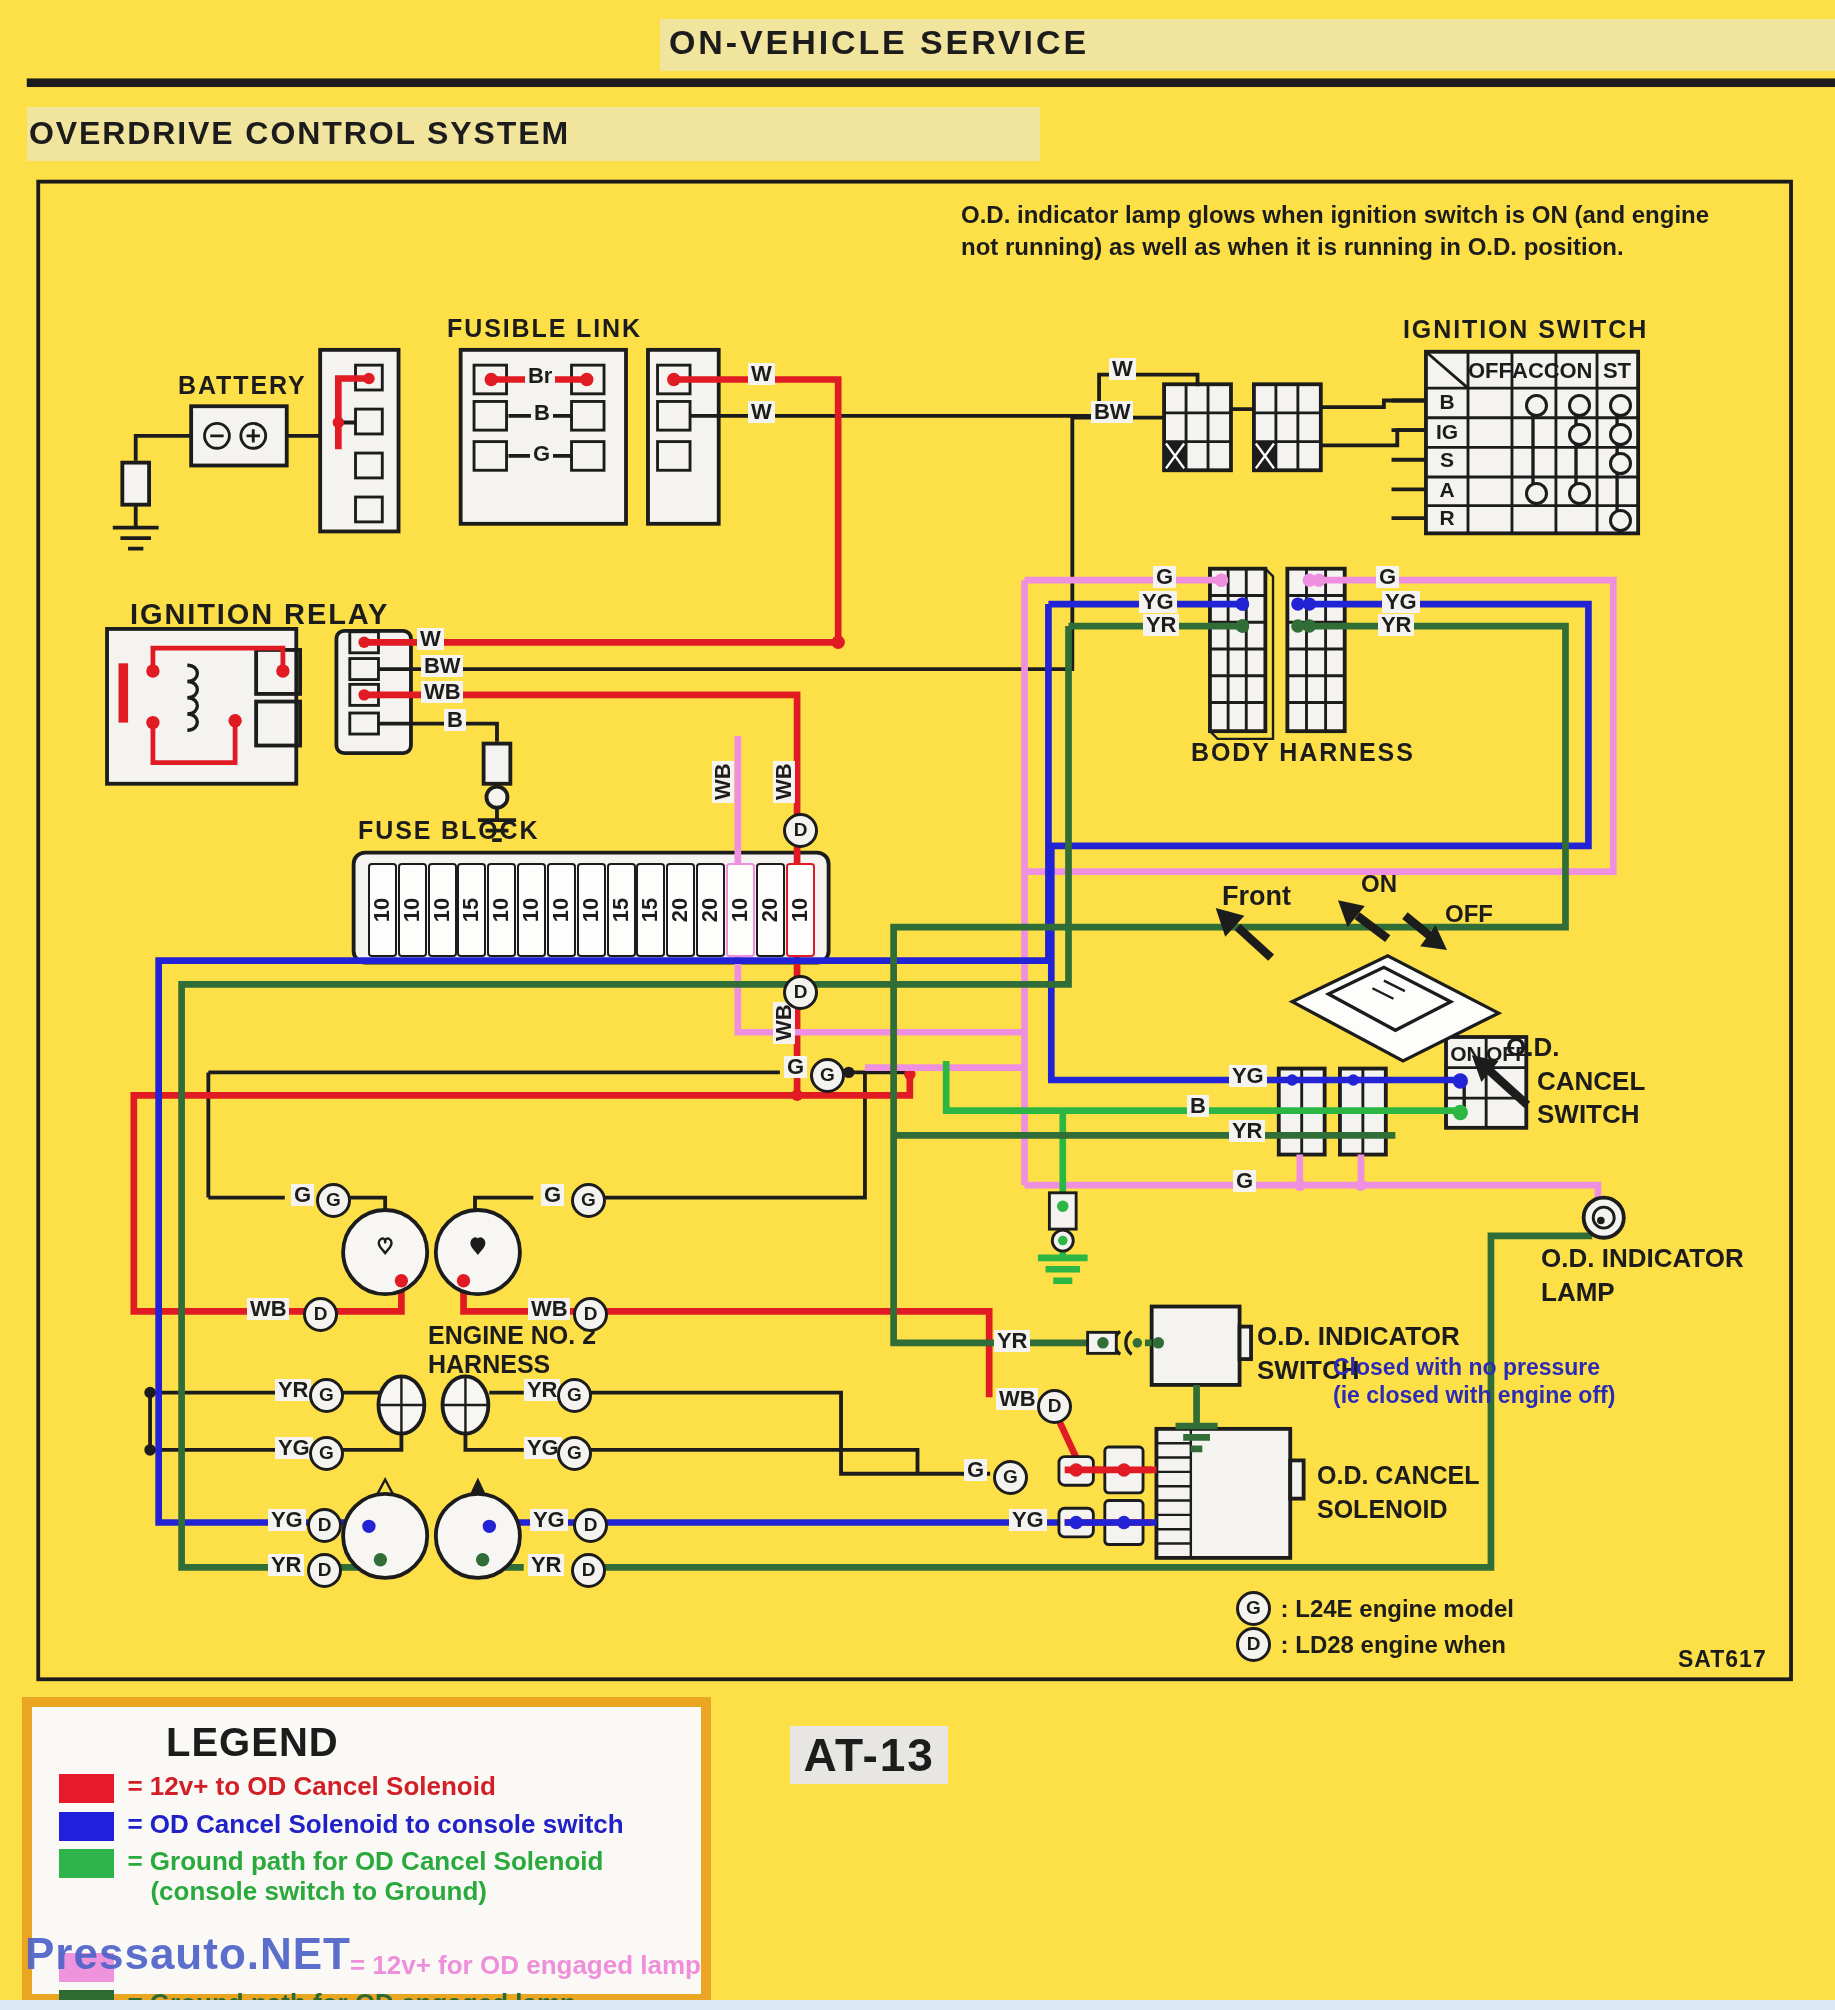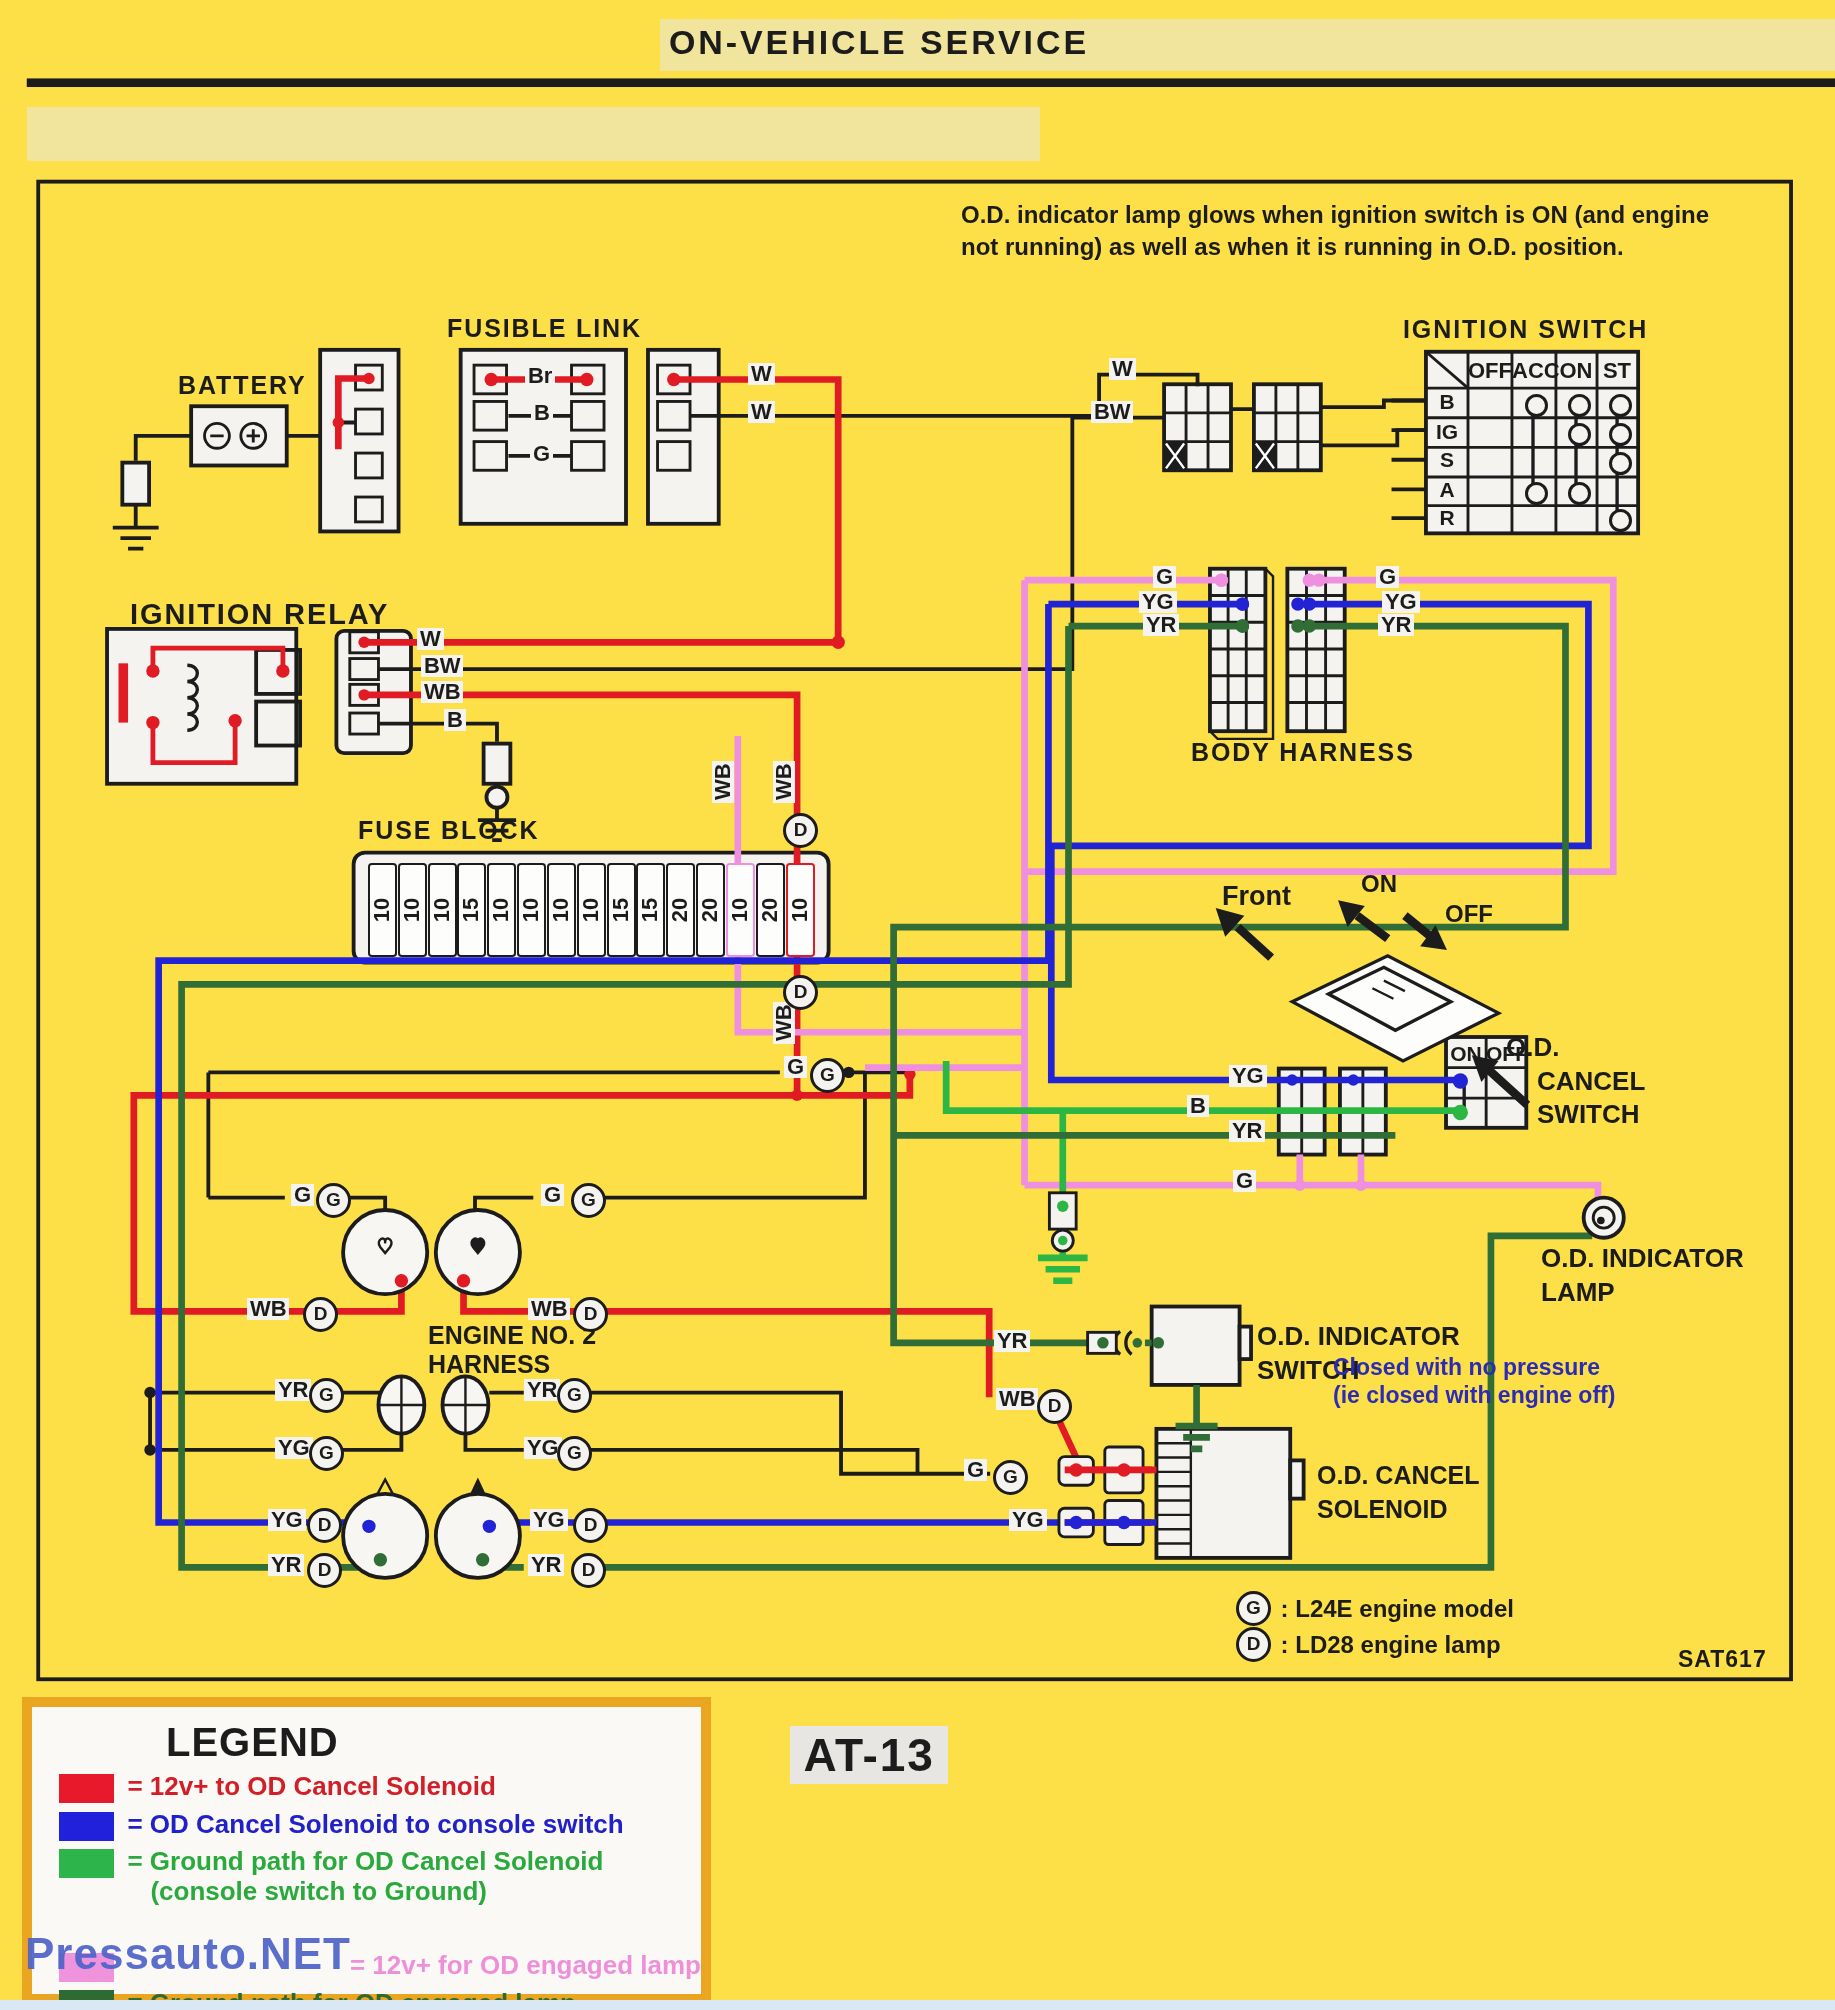--- a/index.html
+++ b/index.html
@@ -32,20 +32,21 @@
 </style>
 </head>
 <body>
 
 <div id="stage">
 
   <div class="scanband" style="left:660px;top:19px;width:1176px;height:52px;"></div>
   <div class="scanband" style="left:27px;top:107px;width:1013px;height:54px;"></div>
 
   <div class="lbl" style="left:669px;top:23px;font-size:34px;letter-spacing:2.9px;">ON-VEHICLE SERVICE</div>
+  <div class="lbl" style="left:29px;top:115px;font-size:32px;letter-spacing:1.9px;">OVERDRIVE CONTROL SYSTEM</div>
 
   <svg class="art" width="1835" height="2010" viewBox="0 0 1920 2103">
 
     <rect x="28" y="82" width="1892" height="9" fill="#1c1c1c"></rect>
     <rect x="40" y="190" width="1834" height="1567" fill="none" stroke="#1c1c1c" stroke-width="4"></rect>
 
     <g fill="#f4f3ef" stroke="#1c1c1c" stroke-width="4">
 
       <rect x="200" y="425" width="100" height="62"></rect>
 
@@ -358,21 +359,21 @@
   <div class="lbl" style="left:1317px;top:1495px;font-size:25px;">SOLENOID</div>
   <div class="lbl" style="left:428px;top:1321px;font-size:25px;">ENGINE NO. 2</div>
   <div class="lbl" style="left:428px;top:1350px;font-size:25px;">HARNESS</div>
 
   <div class="eng-note" style="left:1236px;top:1591px;" id="eng-note-0">
       <span class="marker">G</span>
       <span>:  L24E engine model</span>
     </div>
   <div class="eng-note" style="left:1236px;top:1627px;" id="eng-note-1">
       <span class="marker">D</span>
-      <span>:  LD28 engine lamp</span>
+      <span>:  LD28 engine when</span>
     </div>
 
   <div class="lbl" style="left:1678px;top:1646px;font-size:23px;letter-spacing:1px;">SAT617</div>
   <div class="lbl" style="left:790px;top:1726px;font-size:46px;letter-spacing:1.9px;background:#e7e6e2;padding:1.9px 13.4px;">AT-13</div>
 
   <div class="legend-box">
     <div class="legend-title">LEGEND</div>
     <div id="legend-items">
         <div class="legend-item">
           <span class="legend-sw" style="background: rgb(232, 25, 43);"></span>

